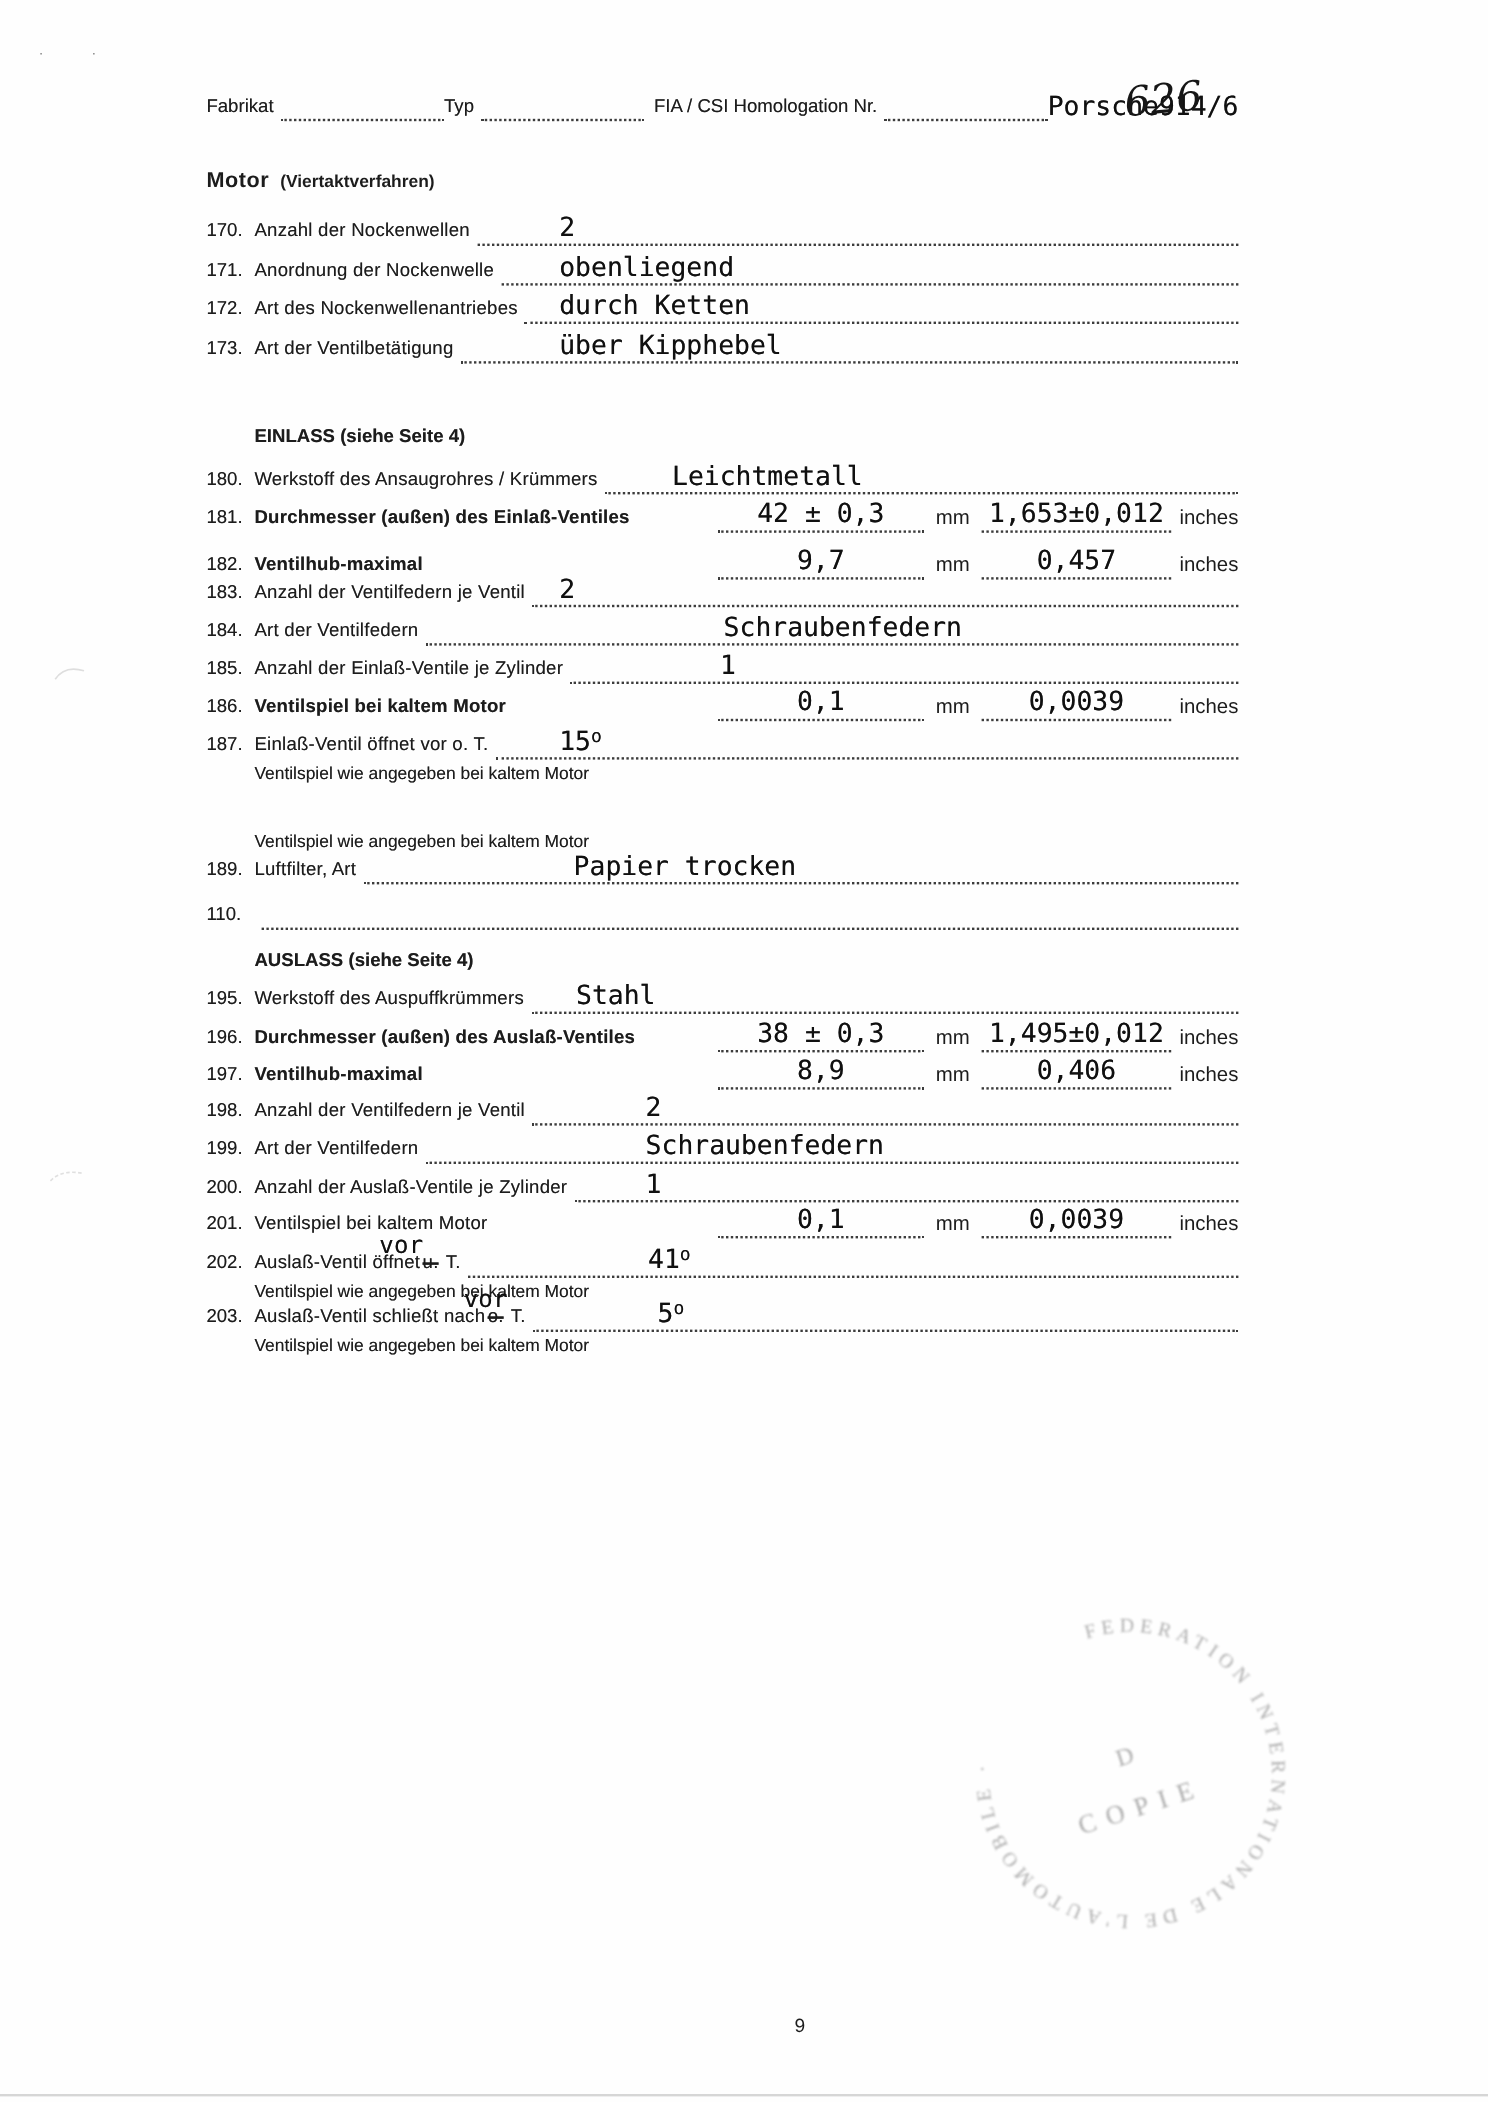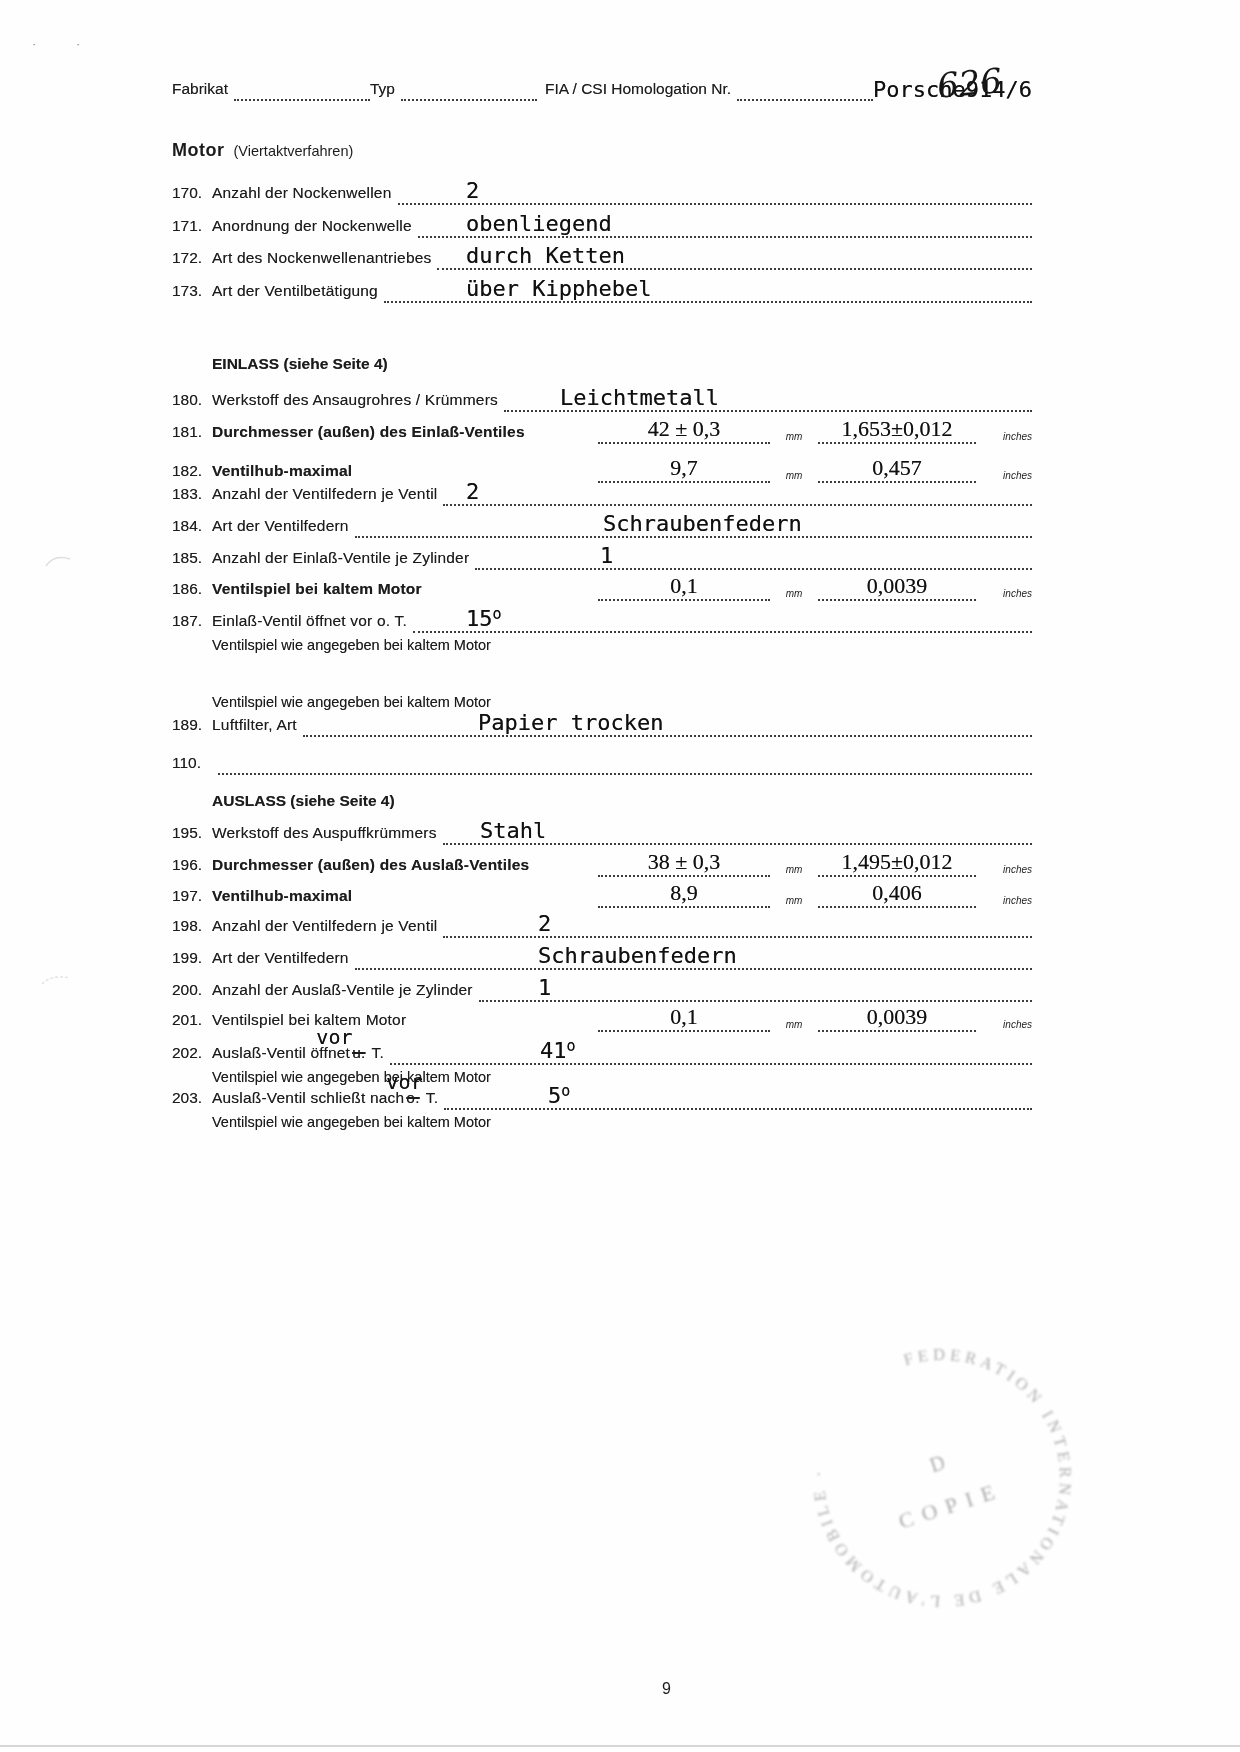--- a/index.html
+++ b/index.html
@@ -12,36 +12,36 @@
 
   
   .frow{position:absolute;left:0;width:860px;height:33px;display:flex;align-items:flex-end;}
   .num{width:40px;font-size:15.5px;padding-bottom:3px;flex:none;text-shadow:0 0 .4px rgba(0,0,0,.5);}
   .lbl{font-size:15.5px;padding-bottom:3px;white-space:nowrap;letter-spacing:.2px;flex:none;text-shadow:0 0 .4px rgba(0,0,0,.5);}
   .lbl.b{font-weight:bold;}
   .dots{flex:1;border-bottom:2px dotted #3c3c3c;height:8px;margin-left:6px;}
   .gap{flex:1;}
   .mseg{width:172px;flex:none;border-bottom:2px dotted #3c3c3c;height:30px;display:flex;justify-content:center;align-items:flex-end;}
   .iseg{width:158px;flex:none;border-bottom:2px dotted #3c3c3c;height:30px;display:flex;justify-content:center;align-items:flex-end;}
-  .unit{font-size:10px;padding-bottom:2px;flex:none;font-style:italic;}
+  .unit{font-size:17px;padding-bottom:2px;flex:none;}
   .unit-mm{width:48px;text-align:center;}
   .unit-in{width:56px;text-align:right;}
 
   
   .tval{font-family:"DejaVu Sans Mono", monospace;font-size:22px;line-height:1;white-space:nowrap;color:#101010;text-shadow:0 0 .5px rgba(0,0,0,.6);}
   .frow>.tval{position:absolute;bottom:3px;}
-  .mseg .tval,.iseg .tval{padding-bottom:2px;font-family:Liberation Serif, serif;}
+  .mseg .tval,.iseg .tval{padding-bottom:2px;}
   .sup{font-size:15px;vertical-align:7px;}
 
   .note{position:absolute;left:40px;font-size:14.5px;white-space:nowrap;text-shadow:0 0 .4px rgba(0,0,0,.5);}
   .sec-h{position:absolute;left:40px;font-weight:bold;font-size:15.5px;text-shadow:0 0 .4px rgba(0,0,0,.5);}
 
   .motor-h{position:absolute;left:0;top:140px;font-size:18px;}
   .motor-h .t{font-weight:bold;letter-spacing:.5px;}
-  .motor-h .s{font-size:14.5px;font-weight:normal;margin-left:4px;}
+  .motor-h .s{font-size:14.5px;font-weight:bold;margin-left:4px;}
 
   
   .hrow{position:absolute;top:68px;left:0;width:860px;height:33px;display:flex;align-items:flex-end;}
   .h-lbl{font-size:15.5px;padding-bottom:3px;flex:none;white-space:nowrap;text-shadow:0 0 .4px rgba(0,0,0,.5);}
   .d1{width:246px;}.d2{width:194px;}.d3{flex:1;}
   .hand{position:absolute;left:765px;bottom:-2px;font-family:"DejaVu Serif", serif;font-style:italic;
         font-size:34px;transform:rotate(-5deg);color:#161616;}
 
   
   .strikewrap{position:relative;display:inline-block;}

